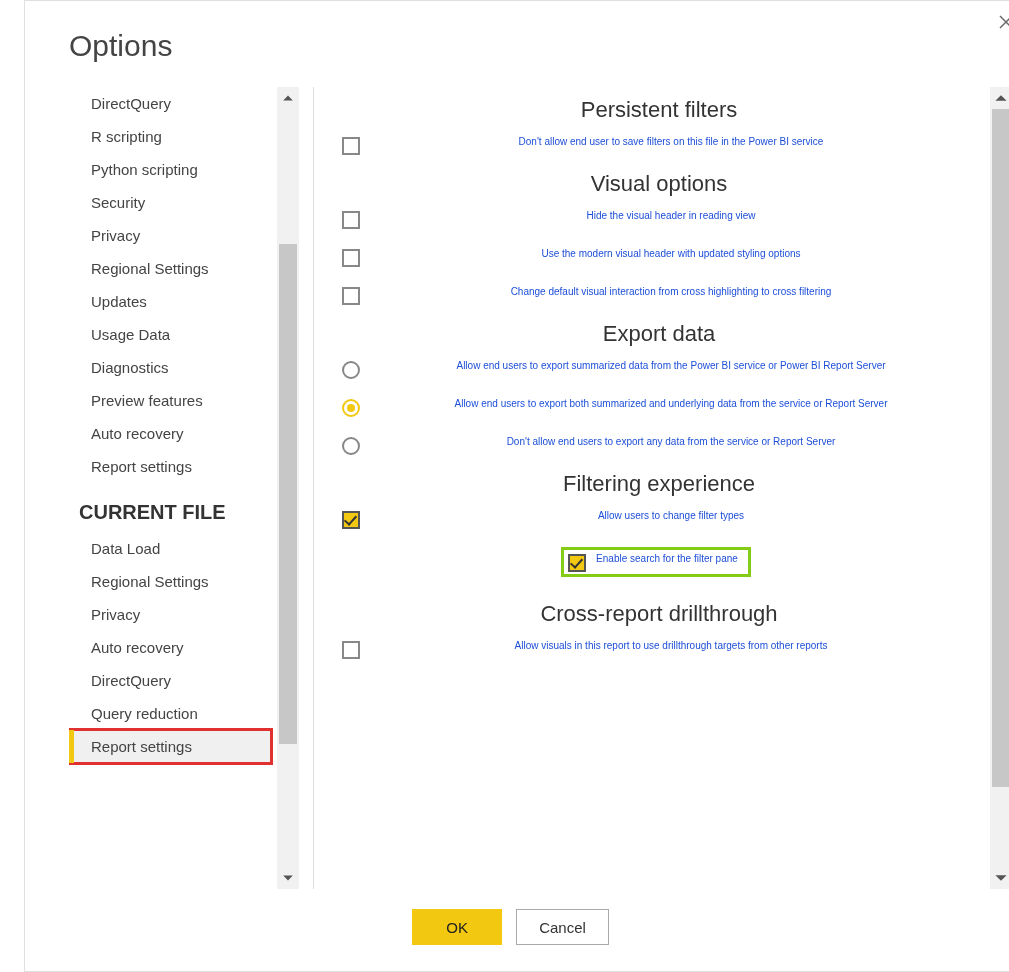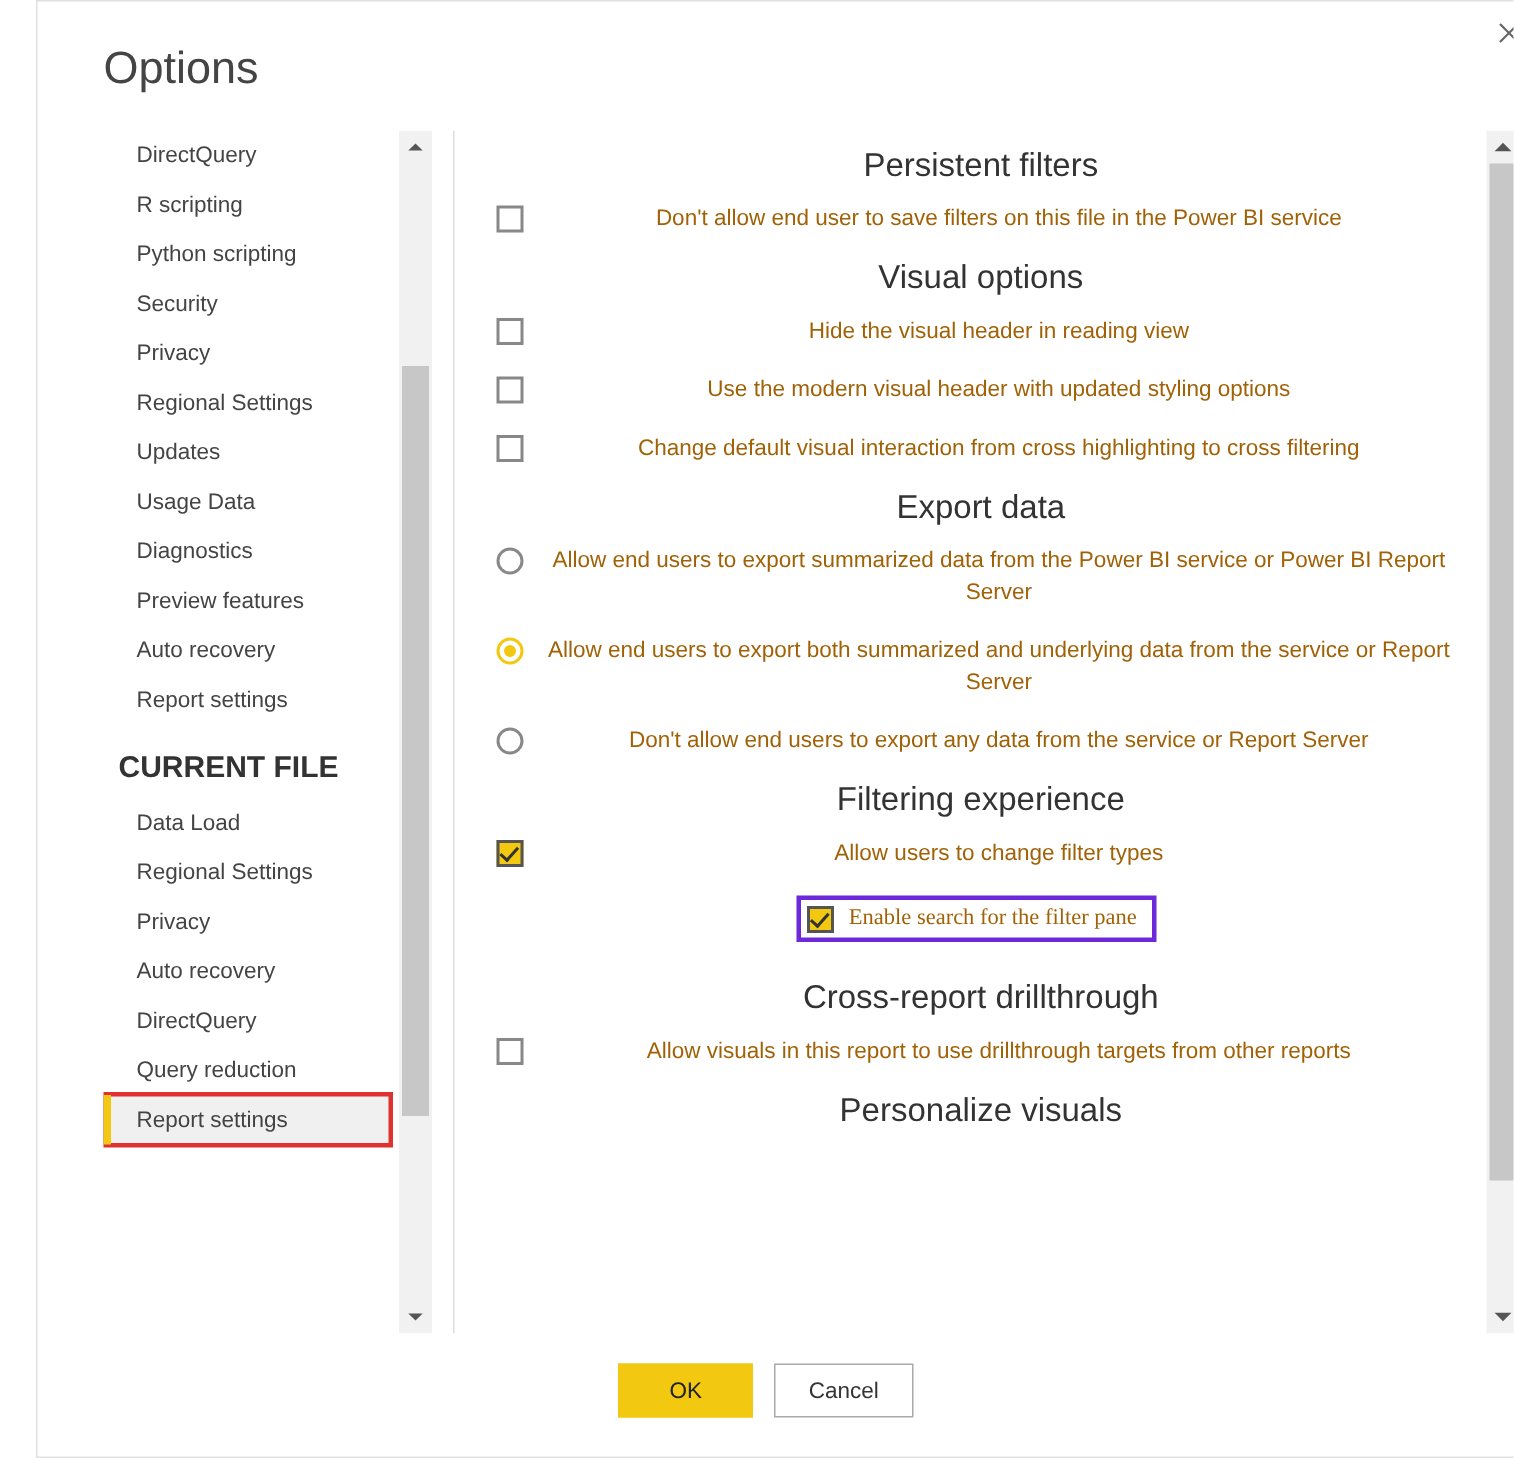--- a/index.html
+++ b/index.html
@@ -139,22 +139,22 @@
   .section-title {
     font-size: 22px;
     font-weight: 400;
     color: #333;
     margin: 10px 0 10px 0;
   }
   .option-row {
     display:flex;
     align-items:flex-start;
     margin: 8px 0 14px 0;
-    font-size: 15px;
-    color: #a16207;
+    font-size: 10px;
+    color: #1d4ed8;
     cursor: pointer;
     padding: 2px 4px 2px 0;
   }
   .option-row .ctrl {
     width: 18px; height: 18px;
     flex: 0 0 18px;
     margin-right: 10px;
     margin-top: 2px;
     position: relative;
   }
@@ -208,25 +208,24 @@
     background:#fff;
     cursor:pointer;
     display:flex; align-items:center; justify-content:center;
   }
   .btn-primary {
     background: #f2c811;
     border-color: #f2c811;
     color: #222;
   }
   .highlight-row {
-    border: 3px solid #6d28d9;
+    border: 3px solid #84cc16;
     padding: 2px 10px 2px 4px;
     margin: 2px 0 14px -6px;
     display: inline-flex;
-    font-family: Liberation Serif, serif;
   }
 </style>
 </head>
 <body>
 
 <div class="dialog">
 
   <div class="close-btn">
     <svg viewBox="0 0 14 14">
         <line x1="1" y1="1" x2="13" y2="13"></line>
@@ -329,21 +328,20 @@
           <div class="ctrl checkbox-checked"></div>
           <div class="option-label">Enable search for the filter pane</div>
         </div>
 
         <div class="section-title">Cross-report drillthrough</div>
         <div class="option-row">
           <div class="ctrl checkbox-empty"></div>
           <div class="option-label">Allow visuals in this report to use drillthrough targets from other reports</div>
         </div>
 
-        <div class="section-title">Personalize visuals</div>
 
       </div>
 
       <div class="main-scroll">
         <div class="arrow">
           <svg viewBox="0 0 10 10">
               <path d="M1 7 L5 3 L9 7 Z"></path>
             </svg>
         </div>
         <div class="track">

